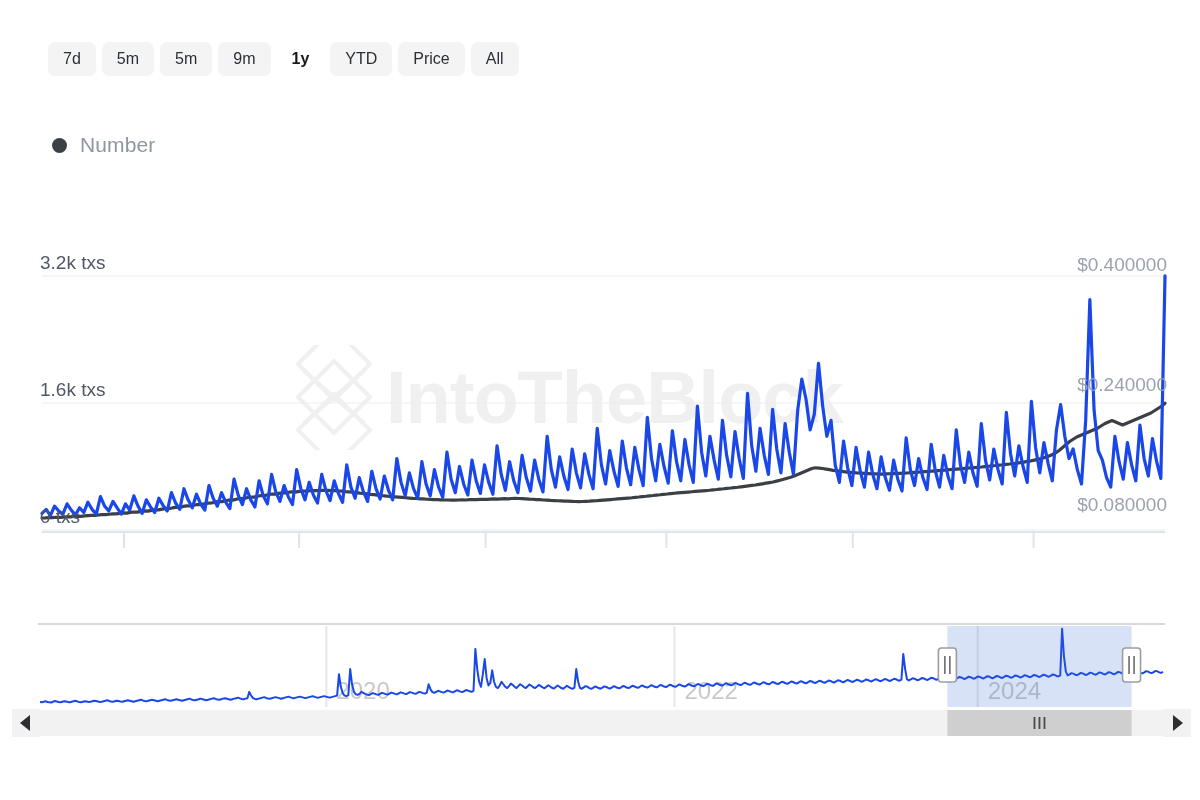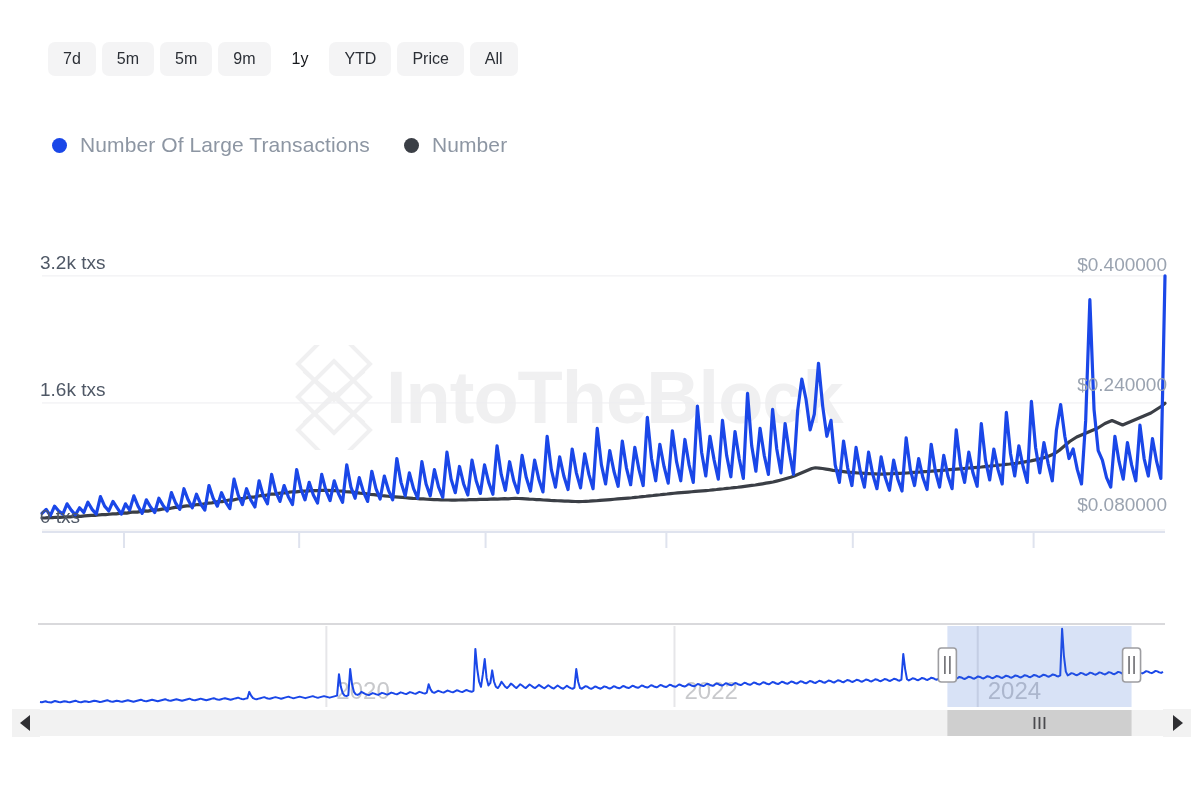--- a/index.html
+++ b/index.html
@@ -31,21 +31,21 @@
     padding: 9px 15px;
     font-family: "Liberation Sans", sans-serif;
     font-size: 16px;
     line-height: 1;
     color: #2b2f36;
     cursor: pointer;
     white-space: nowrap;
   }
   .range-btn.active {
     background: transparent;
-    font-weight: normal;
+    font-weight: bold;
     color: #16181c;
   }
 
   
   .legend {
     position: absolute;
     left: 52px; top: 133px;
     display: flex;
     align-items: center;
     gap: 34px;
@@ -133,24 +133,20 @@
       <button class="range-btn">5m</button>
       <button class="range-btn">5m</button>
       <button class="range-btn">9m</button>
       <button class="range-btn active">1y</button>
       <button class="range-btn">YTD</button>
       <button class="range-btn">Price</button>
       <button class="range-btn">All</button>
     </div>
 
   <div class="legend" id="legend">
-      <div class="legend-item">
-        <span class="legend-dot" style="background: rgb(26, 71, 232);"></span>
-        <span class="legend-label">Number Of Large Transactions</span>
-      </div>
       <div class="legend-item">
         <span class="legend-dot" style="background: rgb(59, 63, 70);"></span>
         <span class="legend-label">Number</span>
       </div>
     </div>
 
   <svg class="watermark" viewBox="0 0 620 105">
     <g fill="none" stroke="#f0f0f1" stroke-width="4">
       <path d="M8 52 L44 16 L80 52 L44 88 Z"></path>
       <path d="M8 52 L44 16 L80 52 L44 88 Z" transform="translate(0,-33)"></path>

